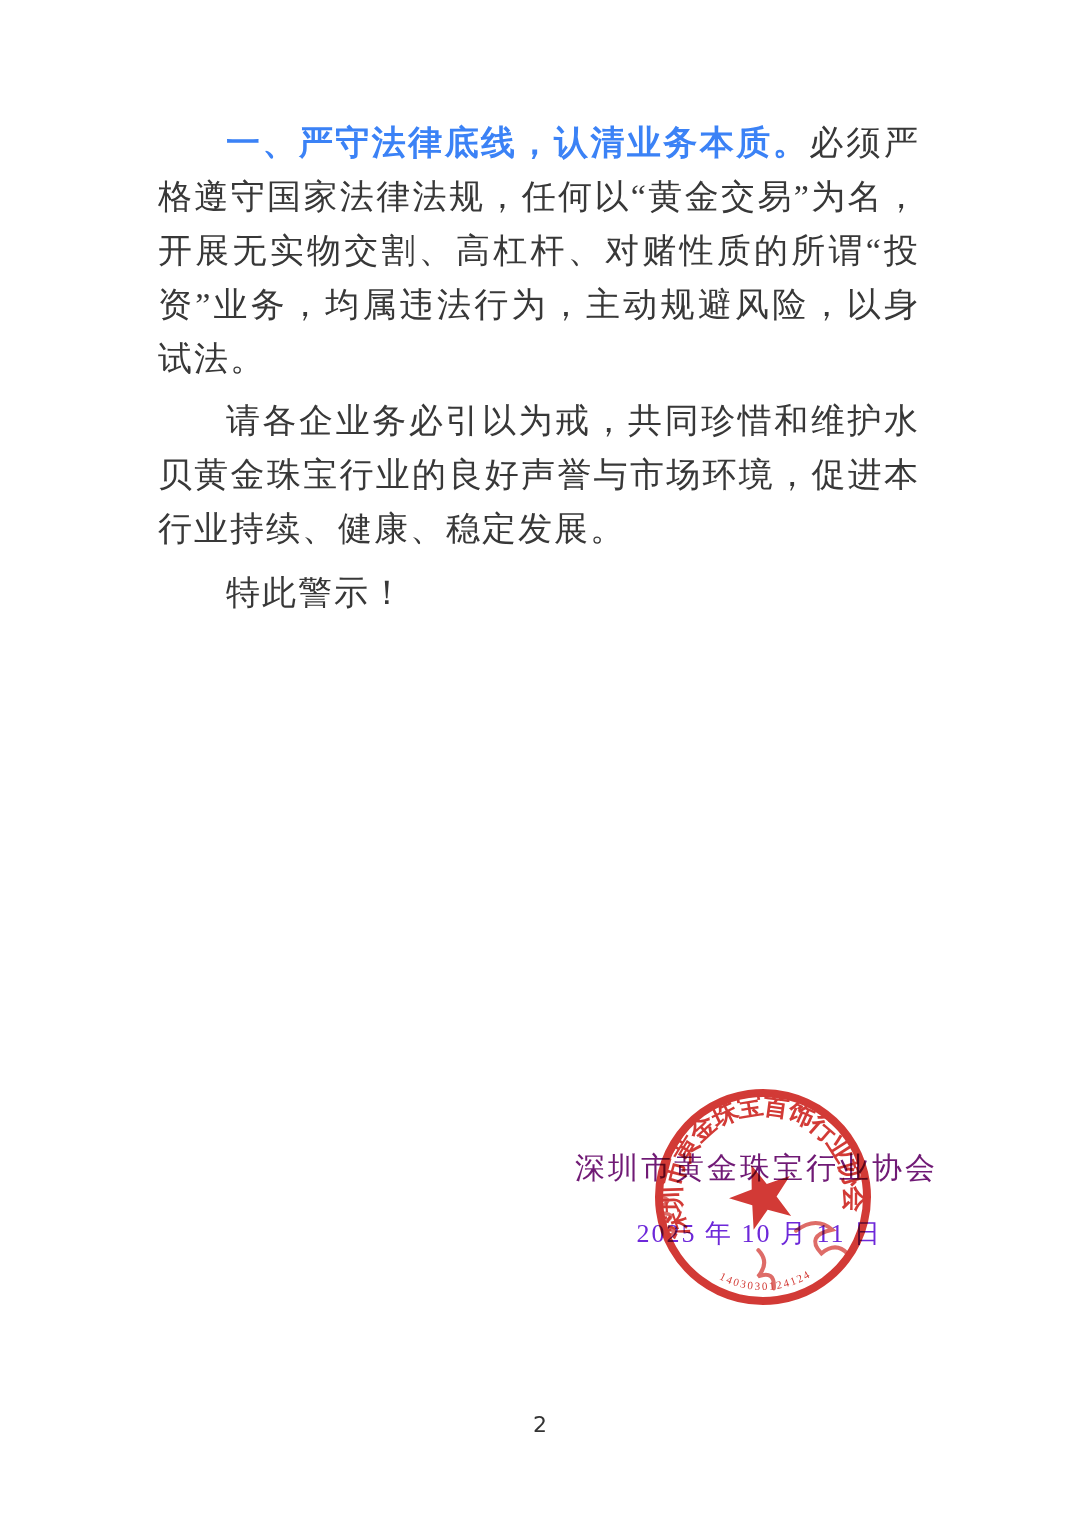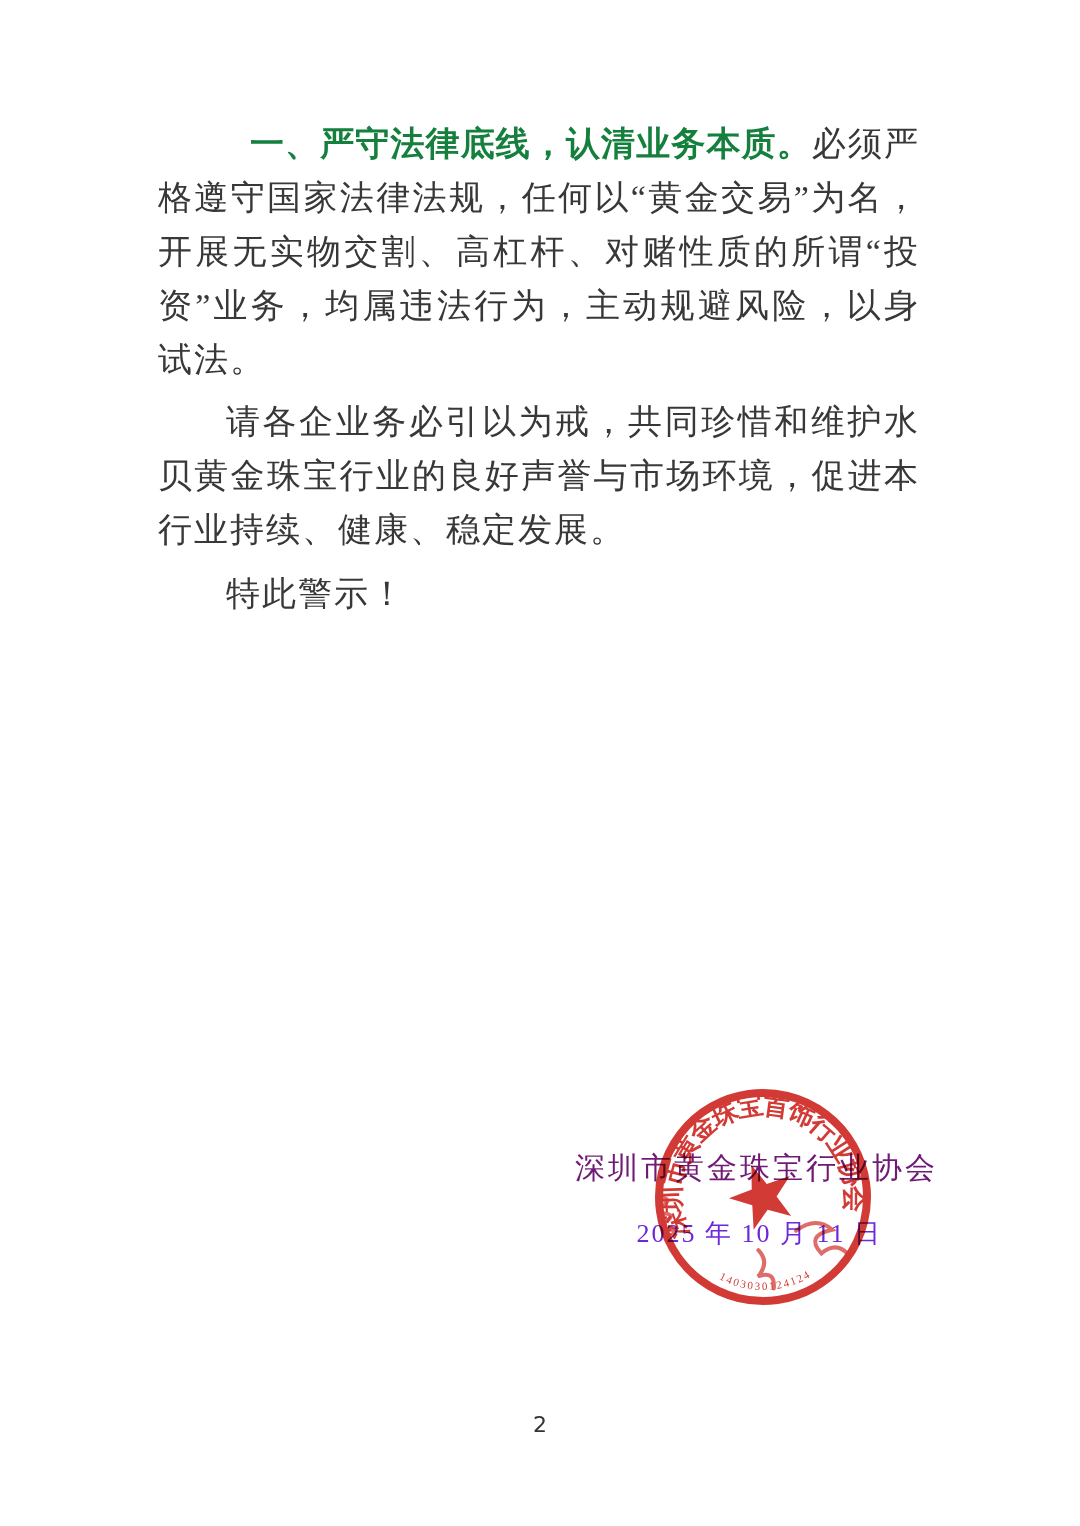--- a/index.html
+++ b/index.html
@@ -14,22 +14,22 @@
   }
   .content {
     position: absolute; left: 158px; top: 116px; width: 762px;
   }
   .para {
     font-size: 34px; line-height: 54px; color: #383838;
     text-align: justify; text-indent: 2em;
     letter-spacing: 2px; margin-bottom: 8px;
   }
   .para .lead {
-    font-family: Liberation Sans, sans-serif;
-    font-weight: bold; color: #15803d; letter-spacing: 1px; margin-left: 24px;
+    font-family: Liberation Serif, serif;
+    font-weight: bold; color: #3b82f6; letter-spacing: 1px;
   }
   .closing { margin-top: 2px; }
   .warning { margin-top: 10px; }
   .sig-org {
     position: absolute; top: 1148px; right: 142px;
     font-size: 30px; color: #701a75; letter-spacing: 3px;
   }
   .sig-date {
     position: absolute; top: 1216px; right: 198px;
     font-size: 26px; color: #6d28d9; letter-spacing: 2px;

